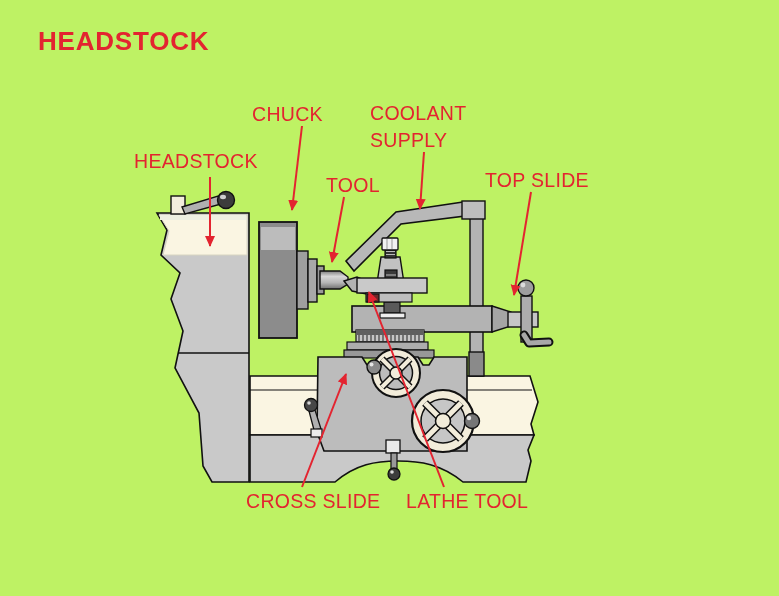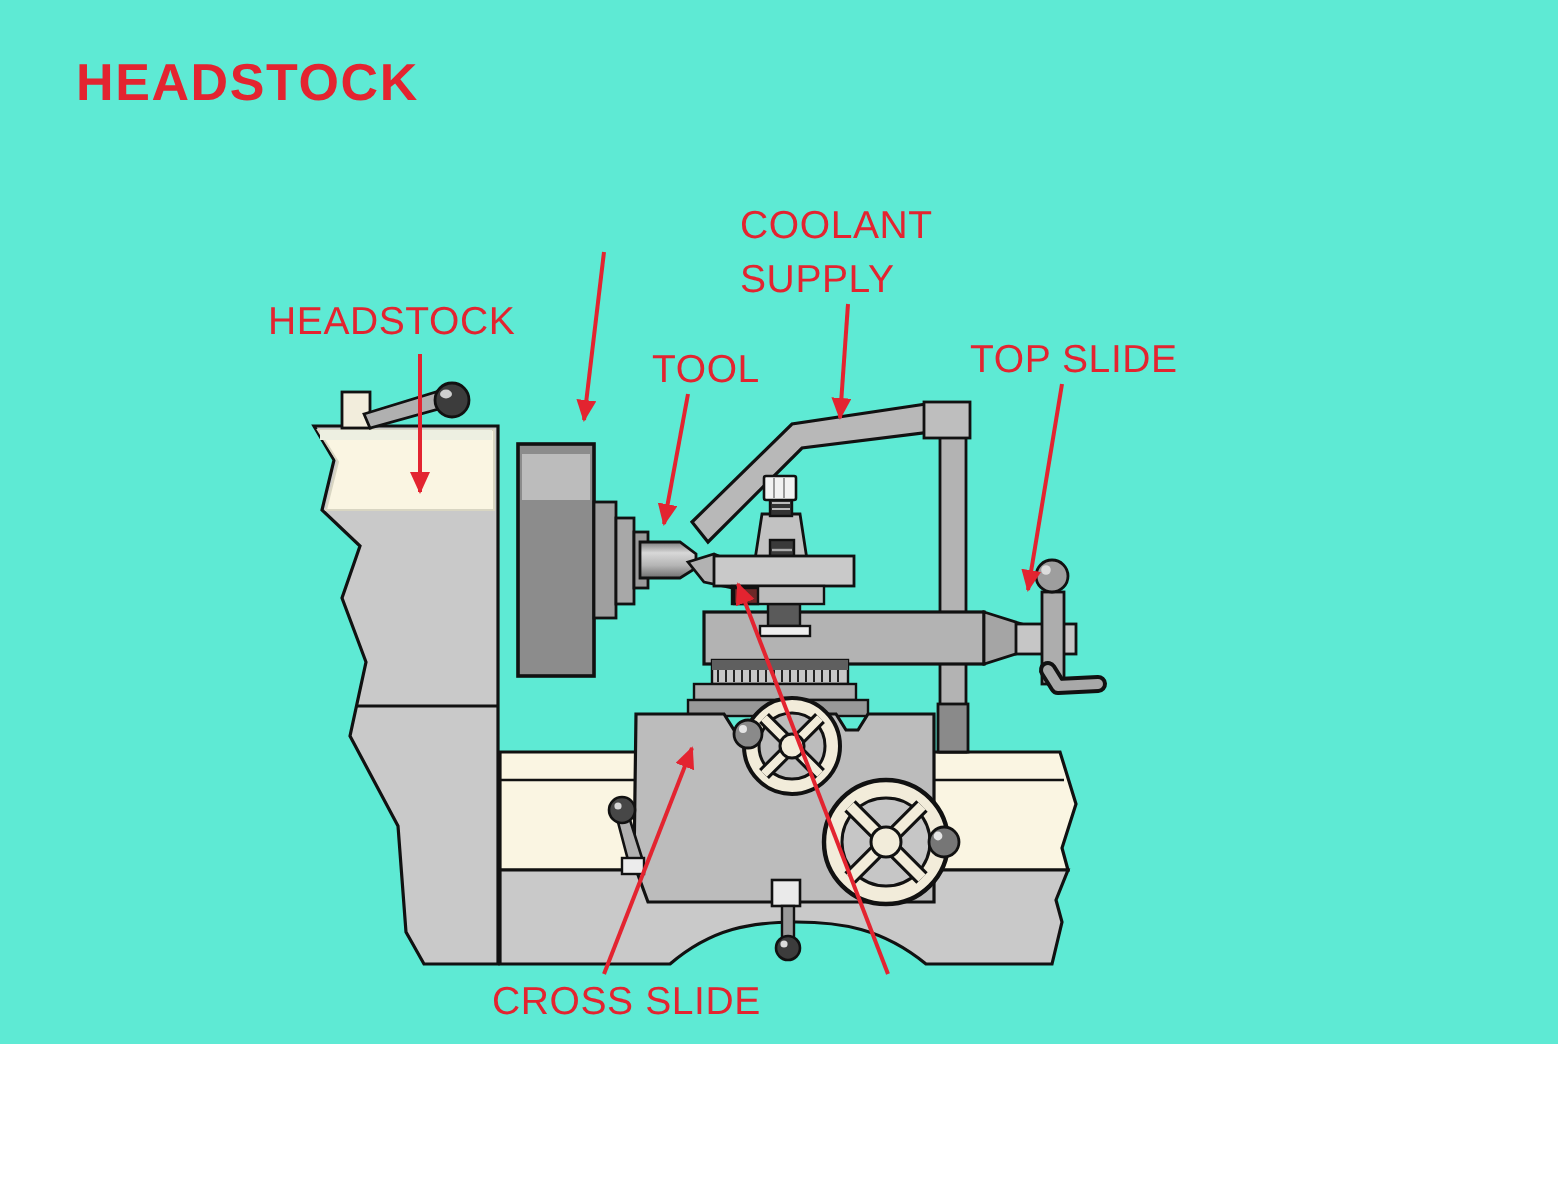--- a/index.html
+++ b/index.html
@@ -1,16 +1,16 @@
 <!DOCTYPE html>
 <html><head>
 <meta charset="utf-8">
 <style>
   html,body{margin:0;padding:0;background:#ffffff;}
-  #stage{position:relative;width:779px;height:522px;background:#5eead4;overflow:hidden;
+  #stage{position:relative;width:779px;height:596px;background:#bef264;overflow:hidden;
          font-family:"Liberation Sans",sans-serif;}
   #machine-svg{position:absolute;left:0;top:0;width:779px;height:596px;}
   .label{position:absolute;color:#e32430;font-size:19.5px;line-height:1.38;
          letter-spacing:.3px;white-space:nowrap;}
   .label.wrap{white-space:normal;}
   #page-title{position:absolute;left:38px;top:26px;color:#e32430;font-size:26px;
          font-weight:bold;letter-spacing:.8px;}
   #callout-chuck{left:252px;top:101px;}
   #callout-headstock{left:134px;top:148px;}
   #callout-coolant{left:370px;top:100px;width:104px;}
@@ -172,18 +172,20 @@
       <line x1="302" y1="126" x2="292" y2="210" marker-end="url(#arrowhead)"></line>
       <line x1="210" y1="177" x2="210" y2="246" marker-end="url(#arrowhead)"></line>
       <line x1="424" y1="152" x2="420" y2="209" marker-end="url(#arrowhead)"></line>
       <line x1="344" y1="197" x2="332" y2="262" marker-end="url(#arrowhead)"></line>
       <line x1="531" y1="192" x2="514" y2="295" marker-end="url(#arrowhead)"></line>
       <line x1="302" y1="487" x2="346" y2="374" marker-end="url(#arrowhead)"></line>
       <line x1="444" y1="487" x2="369" y2="292" marker-end="url(#arrowhead)"></line>
     </g>
   </svg>
 
+  <div id="callout-chuck" class="label">CHUCK</div>
   <div id="callout-headstock" class="label">HEADSTOCK</div>
   <div id="callout-coolant" class="label wrap">COOLANT SUPPLY</div>
   <div id="callout-steel" class="label">TOOL</div>
   <div id="callout-crossslide" class="label">CROSS SLIDE</div>
   <div id="callout-topslide" class="label">TOP SLIDE</div>
+  <div id="callout-lathetool" class="label">LATHE TOOL</div>
 </div>
 
 </body></html>

